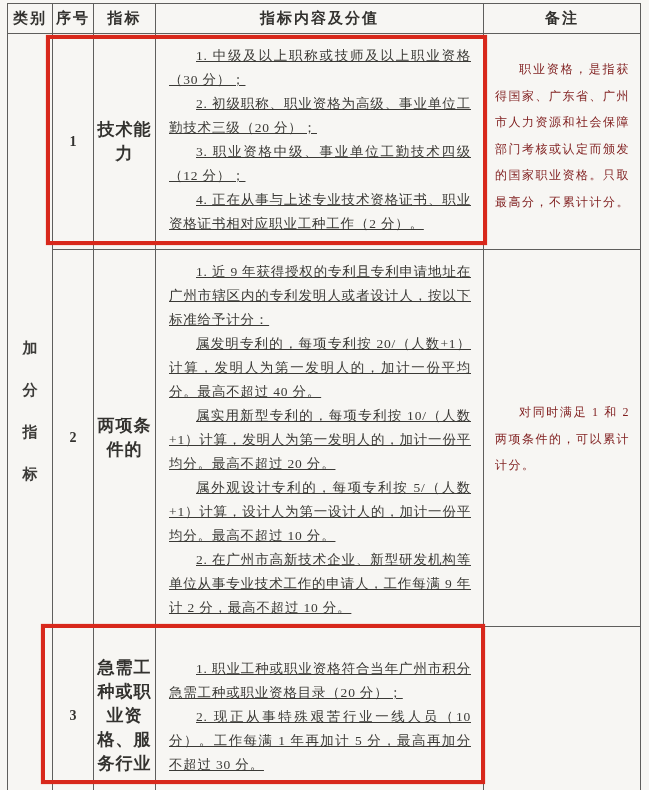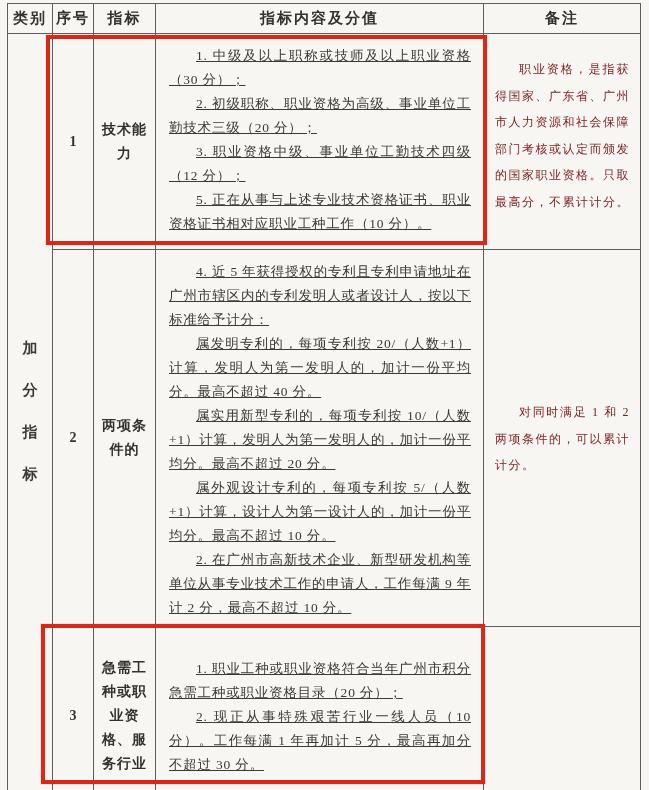--- a/index.html
+++ b/index.html
@@ -43,21 +43,21 @@
     display:flex; flex-direction:column; align-items:center;
     gap:23px; font-size:15px; font-weight:700; color:#3c3b38;
     transform:translateY(-8px);
   }
   td.no-cell {
     vertical-align:middle; text-align:center;
     font-size:14px; font-weight:700; color:#33322f;
   }
   td.ind-cell {
     vertical-align:middle; text-align:center;
-    font-size:14px; font-weight:700; color:#33322f;
+    font-size:17px; font-weight:700; color:#33322f;
     padding:2px 3px; line-height:24px; letter-spacing:1px;
   }
   td.content-cell {
     padding:10px 12px 6px 13px;
     font-size:13.5px; line-height:24px;
     text-align:justify; letter-spacing:0.8px;
     color:#3b3a36;
   }
   td.content-cell p { text-indent:2em;text-decoration:underline; }
   td.remark-cell {
@@ -113,32 +113,32 @@
           <span>指</span>
           <span>标</span>
         </div>
       </td>
       <td class="no-cell">1</td>
       <td class="ind-cell">技术能力</td>
       <td class="content-cell">
         <p>1. 中级及以上职称或技师及以上职业资格（30 分）；</p>
         <p>2. 初级职称、职业资格为高级、事业单位工勤技术三级（20 分）；</p>
         <p>3. 职业资格中级、事业单位工勤技术四级（12 分）；</p>
-        <p>5. 正在从事与上述专业技术资格证书、职业资格证书相对应职业工种工作（10 分）。</p>
+        <p>4. 正在从事与上述专业技术资格证书、职业资格证书相对应职业工种工作（2 分）。</p>
       </td>
       <td class="remark-cell">
         <p>职业资格，是指获得国家、广东省、广州市人力资源和社会保障部门考核或认定而颁发的国家职业资格。只取最高分，不累计计分。</p>
       </td>
     </tr>
 
     <tr class="row-2">
       <td class="no-cell">2</td>
       <td class="ind-cell">两项条件的</td>
       <td class="content-cell">
-        <p>4. 近 5 年获得授权的专利且专利申请地址在广州市辖区内的专利发明人或者设计人，按以下标准给予计分：</p>
+        <p>1. 近 9 年获得授权的专利且专利申请地址在广州市辖区内的专利发明人或者设计人，按以下标准给予计分：</p>
         <p>属发明专利的，每项专利按 20/（人数+1）计算，发明人为第一发明人的，加计一份平均分。最高不超过 40 分。</p>
         <p>属实用新型专利的，每项专利按 10/（人数+1）计算，发明人为第一发明人的，加计一份平均分。最高不超过 20 分。</p>
         <p>属外观设计专利的，每项专利按 5/（人数+1）计算，设计人为第一设计人的，加计一份平均分。最高不超过 10 分。</p>
         <p>2. 在广州市高新技术企业、新型研发机构等单位从事专业技术工作的申请人，工作每满 9 年计 2 分，最高不超过 10 分。</p>
       </td>
       <td class="remark-cell">
         <p>对同时满足 1 和 2 两项条件的，可以累计计分。</p>
       </td>
     </tr>
 

